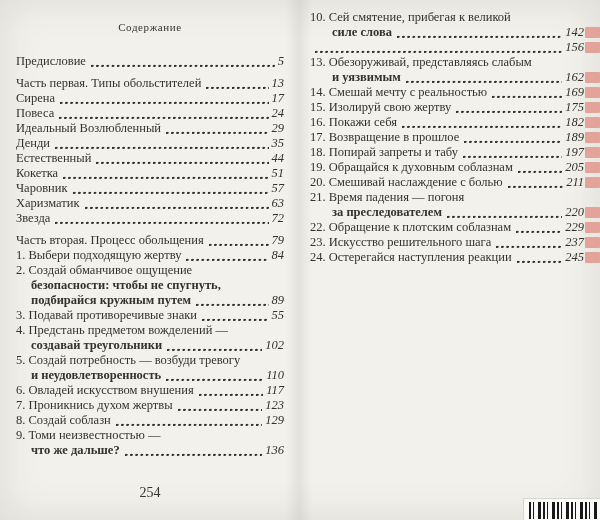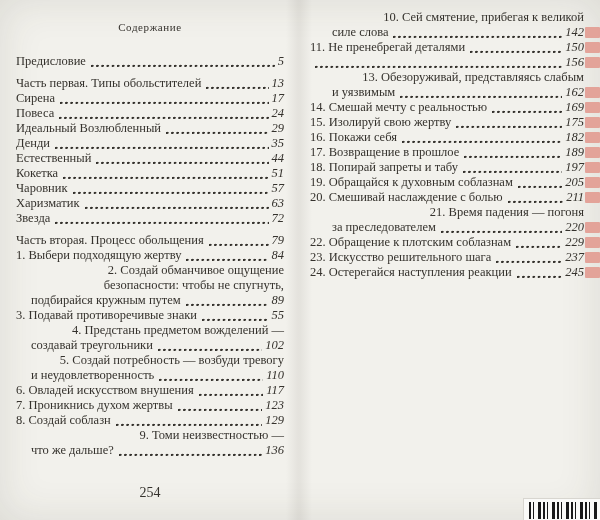--- a/index.html
+++ b/index.html
@@ -17,23 +17,23 @@
     background: linear-gradient(90deg, rgba(0,0,0,0) 0%, rgba(70,60,50,.08) 45%, rgba(70,60,50,.08) 55%, rgba(0,0,0,0) 100%);
   }
   .col { position:absolute; font-size:12.5px; line-height:15px; }
   .col-left  { left:16px;  top:20px; width:268px; height:486px; }
   .col-right { left:310px; top:10px; width:274px; }
   .title {
     font-size:11px; font-weight:400; text-align:center;
     letter-spacing:.6px; margin-bottom:19px;
   }
   .entry.gap { margin-top:7px; }
-  .line { display:flex; align-items:baseline; position:relative;justify-content:flex-end; }
+  .line { display:flex; align-items:baseline; position:relative; }
   .label { white-space:nowrap; }
-  .cont .label { padding-left:15px; }
+  .cont .label { padding-left:15px;font-weight:bold; }
   .col-right .cont .label { padding-left:22px; }
   .dots {
     flex:1 1 auto; min-width:10px; height:4px; align-self:flex-end;
     margin:0 3px 2px 5px;
     background-image: radial-gradient(circle at 1.2px 2.8px, var(--ink,#35322d) 1.05px, rgba(0,0,0,0) 1.35px);
     background-size:5.2px 4px; background-repeat:repeat-x; background-position:left bottom;
   }
   .pagenum { white-space:nowrap;font-style:italic; }
   .edge-mark {
     position:absolute; right:-16px; bottom:2px; width:15px; height:11px;
@@ -235,28 +235,20 @@
           </div>
           <div class="line cont">
             <span class="label">силе слова</span>
             <span class="dots"></span>
             <span class="pagenum">142</span>
             <span class="edge-mark"></span>
           </div>
         </div>
         <div class="entry">
           <div class="line">
-            <span class="label">11. Не пренебрегай деталями</span>
-            <span class="dots"></span>
-            <span class="pagenum">150</span>
-            <span class="edge-mark"></span>
-          </div>
-        </div>
-        <div class="entry">
-          <div class="line">
             <span class="dots"></span>
             <span class="pagenum">156</span>
             <span class="edge-mark"></span>
           </div>
         </div>
         <div class="entry">
           <div class="line">
             <span class="label">13. Обезоруживай, представляясь слабым</span>
           </div>
           <div class="line cont">

